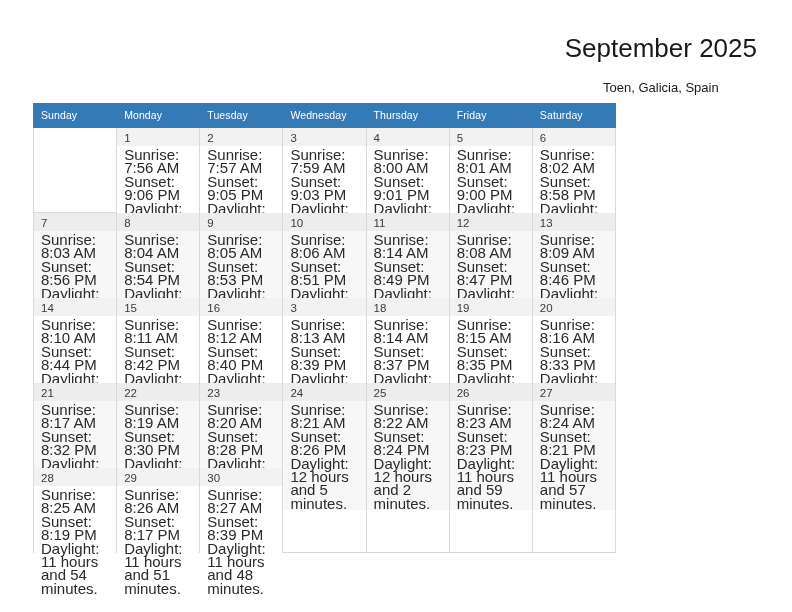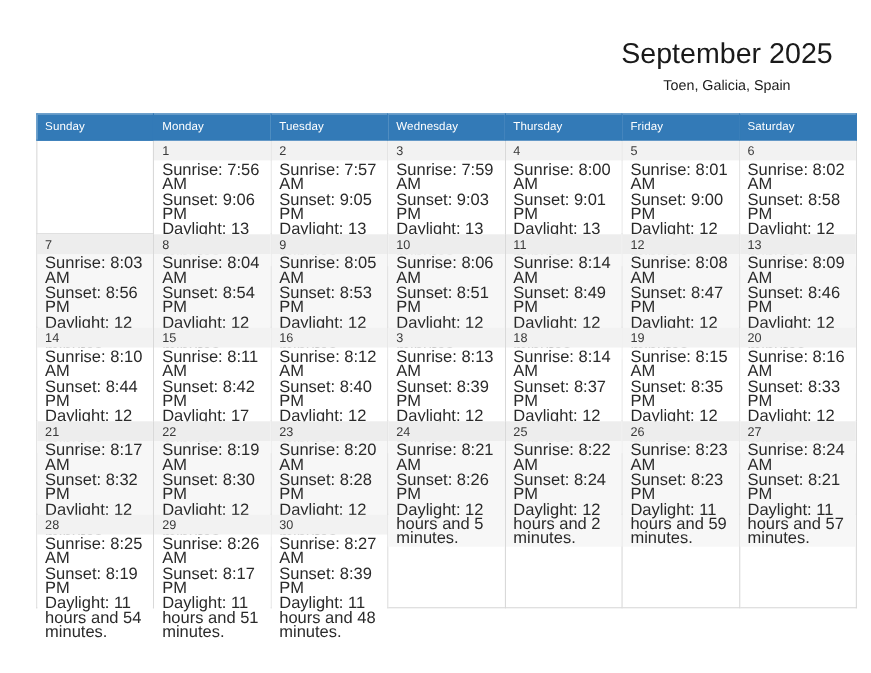--- a/index.html
+++ b/index.html
@@ -73,30 +73,30 @@
   .month-title {
     font-size: 26px;
     color: #1a1a1a;
     line-height: 30px;
     white-space: nowrap;
   }
   .location {
     font-size: 13px;
     color: #1a1a1a;
     line-height: 18px;
-    margin-top: 6px;
+    margin-top: 16px;
     white-space: nowrap;
   }
 
   
   .calendar {
     position: absolute;
     left: 33px;
     top: 103px;
-    width: 746px;
+    width: 583px;
     border-collapse: collapse;
     table-layout: fixed;
     padding-left: 32px;
   }
   .calendar th {
     background: #337ab7;
     color: #ffffff;
     font-size: 10.5px;
     font-weight: normal;
     text-align: left;

